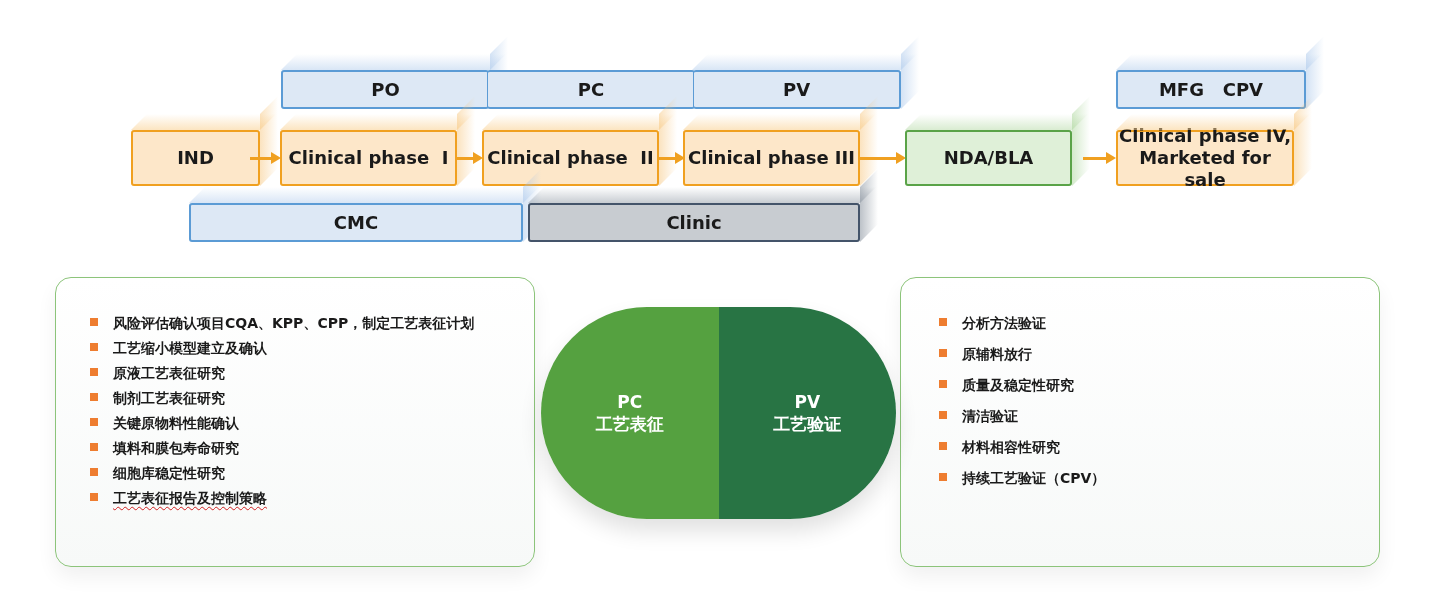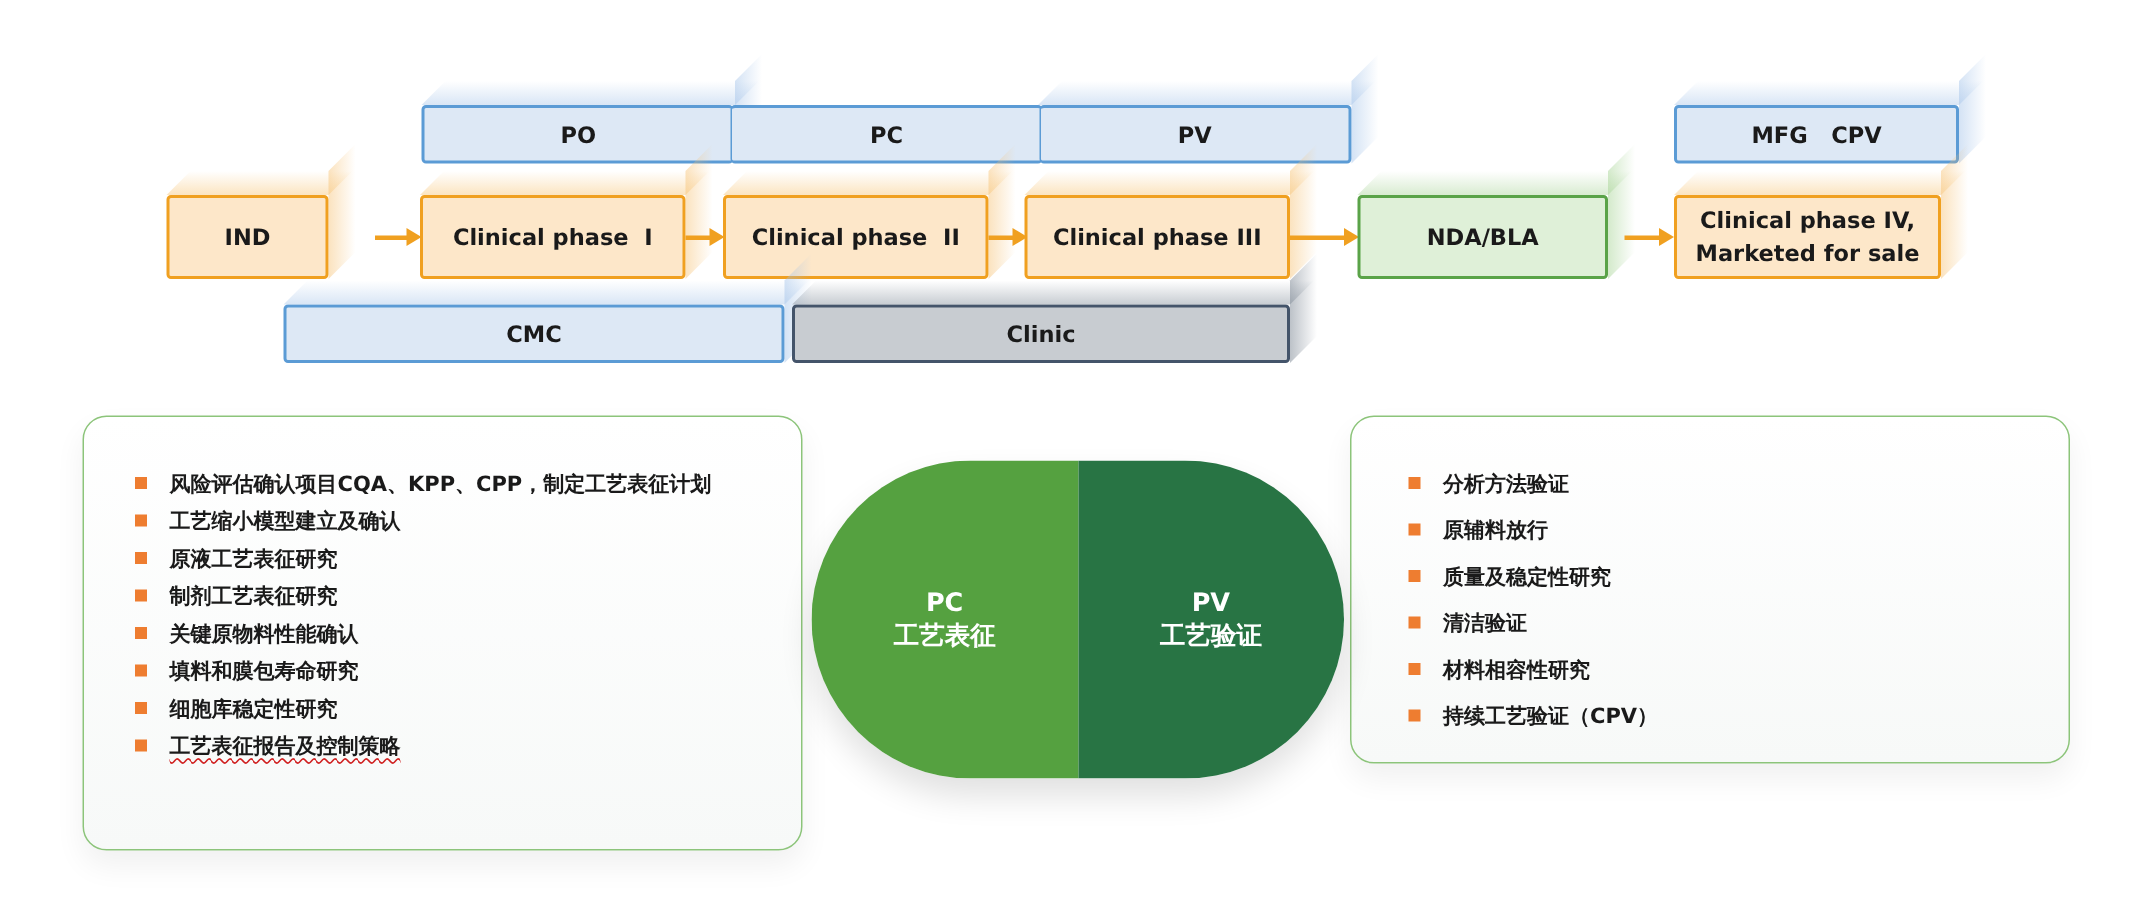--- a/index.html
+++ b/index.html
@@ -1,17 +1,17 @@
 <!DOCTYPE html>
 <html><head>
 <meta charset="utf-8">
 <style>
   html,body{margin:0;padding:0;background:#ffffff;}
   body{width:1430px;height:611px;position:relative;overflow:hidden;font-family:"DejaVu Sans","Liberation Sans",sans-serif;}
-  .box{position:absolute;box-sizing:border-box;border-radius:3px;border:2px solid;display:flex;align-items:center;justify-content:center;text-align:center;font-weight:bold;font-size:15px;color:#1a1a1a;line-height:22px;}
+  .box{position:absolute;box-sizing:border-box;border-radius:3px;border:2px solid;display:flex;align-items:center;justify-content:center;text-align:center;font-weight:bold;font-size:18px;color:#1a1a1a;line-height:22px;}
   .box::before{content:"";position:absolute;left:-2px;right:-2px;top:-18px;height:16px;transform:skewX(-45deg);transform-origin:bottom left;opacity:.55;}
   .box::after{content:"";position:absolute;top:-18px;bottom:-2px;right:-20px;width:18px;transform:skewY(-45deg);transform-origin:top left;opacity:.45;}
   .blue{background:#dde8f5;border-color:#5b9bd5;}
   .blue::before{background:linear-gradient(to top,#b9d1ee,rgba(255,255,255,0));}
   .blue::after{background:linear-gradient(to right,#9fc0e8,rgba(255,255,255,0));}
   .orange{background:#fde7c9;border-color:#f0a020;}
   .orange::before{background:linear-gradient(to top,#f9cf8e,rgba(255,255,255,0));}
   .orange::after{background:linear-gradient(to right,#f6c070,rgba(255,255,255,0));}
   .green{background:#dff0d8;border-color:#5aa348;}
   .green::before{background:linear-gradient(to top,#b9dcab,rgba(255,255,255,0));}
@@ -41,21 +41,21 @@
     <span>PO</span>
   </div>
 <div class="box blue flat" style="left:487px;top:70px;width:208px;height:39px;border-left-width:1px;border-right-width:1px;">
     <span>PC</span>
   </div>
 <div class="box blue" style="left:693px;top:70px;width:208px;height:39px;border-left-width:1px;">
     <span>PV</span>
   </div>
 <div class="box blue" style="left:1116px;top:70px;width:190px;height:39px;white-space:pre;"><span>MFG   CPV</span></div>
 
-<div class="box orange" style="left:111px;top:130px;width:108px;height:56px;">
+<div class="box orange" style="left:131px;top:130px;width:129px;height:56px;">
     <span>IND</span>
   </div>
 <div class="arrow" style="left:250px;top:157px;width:23px;"></div>
 <div class="box orange" style="left:280px;top:130px;width:177px;height:56px;white-space:pre;"><span>Clinical phase  I</span></div>
 <div class="arrow" style="left:457px;top:157px;width:18px;"></div>
 <div class="box orange" style="left:482px;top:130px;width:177px;height:56px;white-space:pre;"><span>Clinical phase  II</span></div>
 <div class="arrow" style="left:659px;top:157px;width:18px;"></div>
 <div class="box orange" style="left:683px;top:130px;width:177px;height:56px;">
     <span>Clinical phase III</span>
   </div>
@@ -82,21 +82,21 @@
     <li><span class="bullet"></span><span>工艺缩小模型建立及确认</span></li>
     <li><span class="bullet"></span><span>原液工艺表征研究</span></li>
     <li><span class="bullet"></span><span>制剂工艺表征研究</span></li>
     <li><span class="bullet"></span><span>关键原物料性能确认</span></li>
     <li><span class="bullet"></span><span>填料和膜包寿命研究</span></li>
     <li><span class="bullet"></span><span>细胞库稳定性研究</span></li>
     <li><span class="bullet"></span><span class="squiggle">工艺表征报告及控制策略</span></li>
   </ul>
 </div>
 
-<div class="panel" style="left:900px;top:277px;width:480px;height:232px;">
+<div class="panel" style="left:900px;top:277px;width:480px;height:290px;">
   <ul class="right-list" style="left:38px;top:35px;">
     <li><span class="bullet"></span><span>分析方法验证</span></li>
     <li><span class="bullet"></span><span>原辅料放行</span></li>
     <li><span class="bullet"></span><span>质量及稳定性研究</span></li>
     <li><span class="bullet"></span><span>清洁验证</span></li>
     <li><span class="bullet"></span><span>材料相容性研究</span></li>
     <li><span class="bullet"></span><span>持续工艺验证（CPV）</span></li>
   </ul>
 </div>
 

